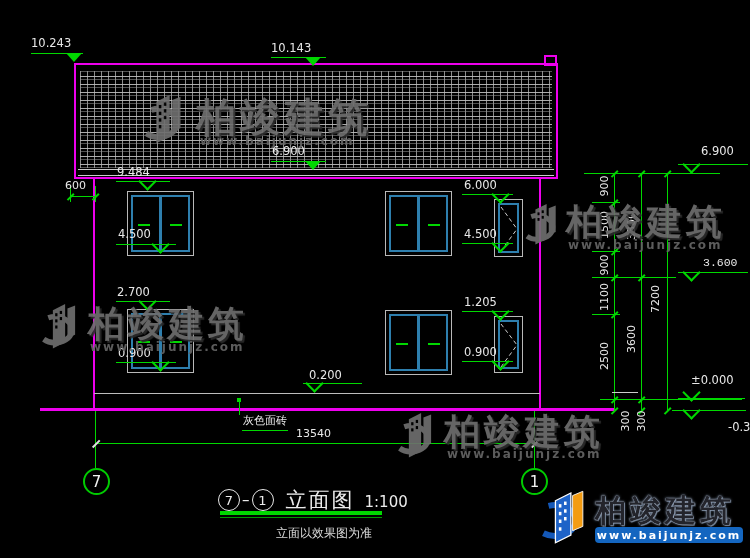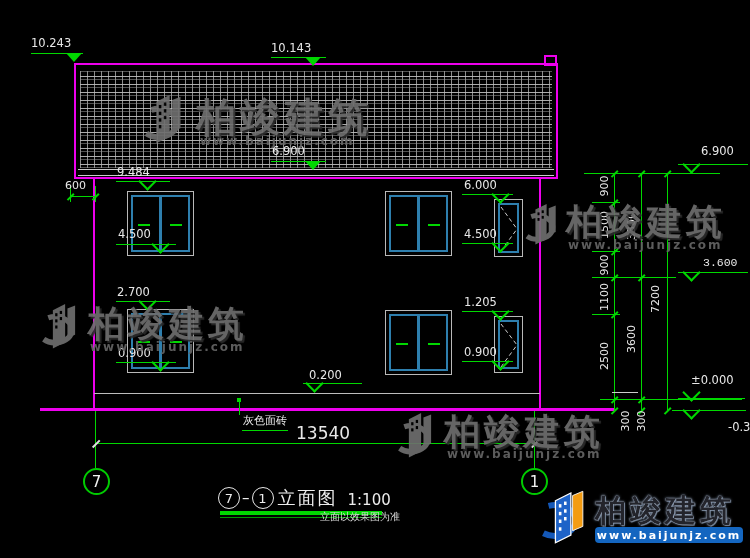--- a/index.html
+++ b/index.html
@@ -41,25 +41,25 @@
   .win-mul{position:absolute;left:50%;top:3px;bottom:3px;width:3px;margin-left:-2px;background:#2e7fae;}
   .win-dash{position:absolute;height:2px;width:12px;background:#00d800;top:50%;}
   .nwin{position:absolute;border:1px solid #b9b9b9;background:#000;box-sizing:border-box;z-index:3;}
   .nwin-in{position:absolute;left:3px;right:3px;top:3px;bottom:3px;border:2px solid #2e7fae;}
   
   .bub{position:absolute;width:27px;height:27px;border:2px solid #00cc00;border-radius:50%;box-sizing:border-box;
        color:#f2f2f2;font-size:15px;display:flex;align-items:center;justify-content:center;z-index:5;}
   .titlebar{position:absolute;left:218px;top:486px;display:flex;align-items:center;color:#ececec;z-index:5;}
   .tc{width:22px;height:22px;border:1.5px solid #e6e6e6;border-radius:50%;box-sizing:border-box;
       display:flex;align-items:center;justify-content:center;font-size:13px;}
-  .tname{font-size:18px;margin-left:4px;letter-spacing:2px;}
+  .tname{font-size:21px;margin-left:12px;letter-spacing:2px;}
   .tscale{font-size:15px;margin-left:10px;margin-top:4px;}
   .gbar{position:absolute;left:220px;top:511px;width:162px;height:4px;background:#00d800;z-index:5;}
   .gbar2{position:absolute;left:220px;top:517px;width:162px;height:1px;background:#009900;z-index:5;}
-  .note{position:absolute;left:276px;top:510px;color:#dadada;font-size:10px;z-index:5;margin-left:44px;}
+  .note{position:absolute;left:276px;top:525px;color:#dadada;font-size:12px;z-index:5;}
   
   .wm{position:absolute;z-index:6;opacity:.92;}
   .wm-brand{font-weight:bold;color:#6e6e6e;text-shadow:2px 2px 1px #2c2c2c;white-space:nowrap;}
   .wm-site{font-weight:bold;color:#646464;letter-spacing:2px;white-space:nowrap;}
   
   .fl{position:absolute;z-index:7;}
   .fl-brand{font-weight:bold;font-size:31px;letter-spacing:4px;color:#23242b;white-space:nowrap;
             text-shadow:0 0 1px #cdd9ea,0 0 3px #8fa3c0,1px 1px 0 #55606e;}
   .fl-band{position:absolute;background:#1466c0;border-radius:4px;color:#fff;font-size:11px;font-weight:bold;
            letter-spacing:2px;display:flex;align-items:center;justify-content:center;white-space:nowrap;}
@@ -226,21 +226,21 @@
   <div class="rt" style="left:610px;top:220px;">3300</div>
   <div class="rt" style="left:610px;top:333px;">3600</div>
   <div class="rt" style="left:620px;top:415px;">300</div>
   <div class="rt" style="left:634px;top:293px;">7200</div>
 
   <div class="vl" style="left:95px;top:411px;height:57px;"></div>
   <div class="vl" style="left:534px;top:411px;height:57px;"></div>
   <div class="hl" style="left:96px;top:443px;width:439px;"></div>
   <div class="tickw" style="left:91px;top:443px;"></div>
   <div class="tickw" style="left:530px;top:443px;"></div>
-  <div class="t" style="left:296px;top:427px;font-size:17px;">13540</div>
+  <div class="t" style="left:296px;top:427px;font-size:11px;">13540</div>
   <div class="bub" style="left:83px;top:468px;">7</div>
   <div class="bub" style="left:521px;top:468px;">1</div>
 
   <div class="abs" style="left:237px;top:398px;width:4px;height:4px;background:#00d800;z-index:5;"></div>
   <div class="vl" style="left:239px;top:401px;height:14px;"></div>
   <div class="t" style="left:243px;top:414px;font-size:11px;">灰色面砖</div>
   <div class="hl" style="left:242px;top:430px;width:46px;"></div>
 
   <div class="titlebar">
     <span class="tc">7</span>

